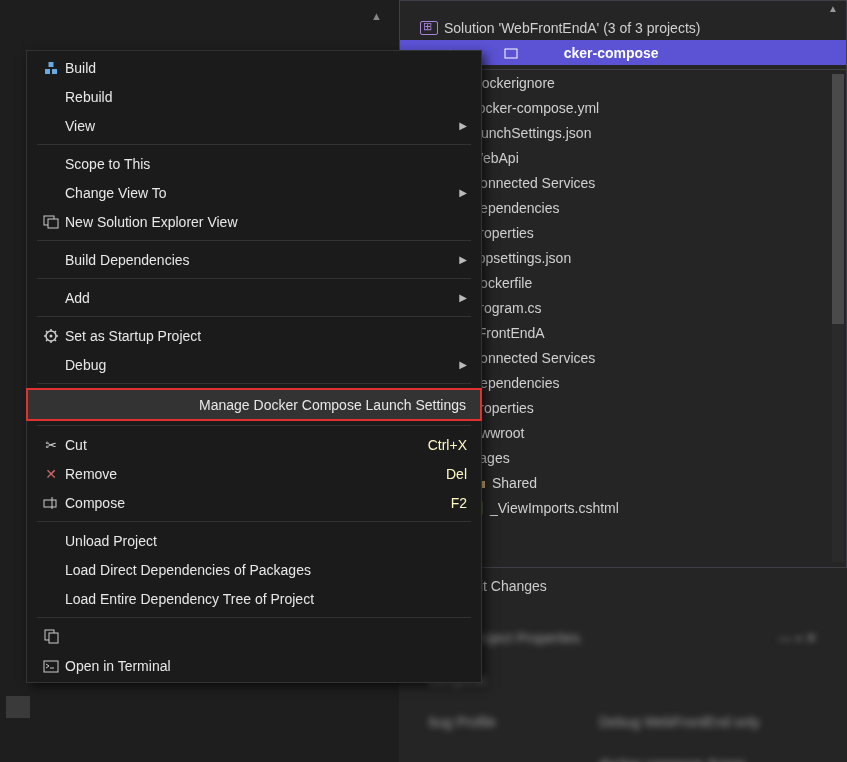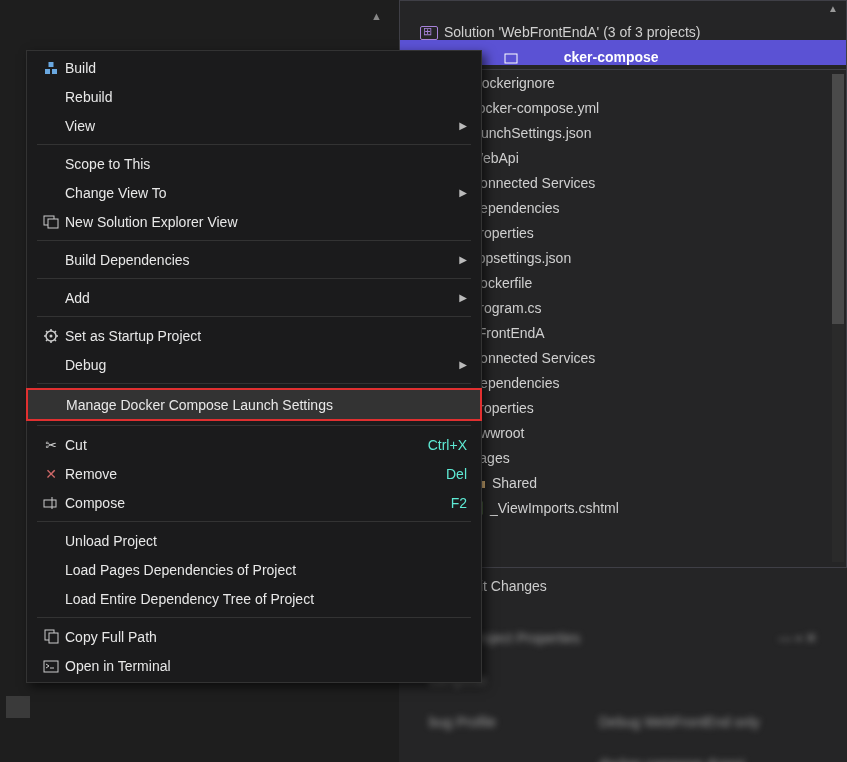--- a/index.html
+++ b/index.html
@@ -31,21 +31,21 @@
   .solution-row {
     display: flex; align-items: center;
     height: 25px; padding-left: 10px;
     gap: 6px;
   }
   .solution-row.selected {
     background: #5b52d4;
     color: #ffffff;
   }
   .tree-indent-1 { padding-left: 70px; }
-  .tree-indent-0 { padding-left: 20px; align-items: flex-end; }
+  .tree-indent-0 { padding-left: 20px; }
   .sln-icon {
     width: 18px; height: 14px;
     border: 1px solid #a782d9;
     border-radius: 2px;
     position: relative;
   }
   .sln-icon::before{
     content:"⊞"; color:#a782d9; font-size:11px;
     position:absolute; top:-2px; left:2px;
   }
@@ -99,27 +99,28 @@
     height:29px;
     padding: 0 14px 0 10px;
     color:#e8e8e8;
   }
   .menu-item.disabled{ color:#6a6a6a; }
   .menu-item.highlight{
     border:2px solid #e03030;
     background:#333333;
     height:33px;
     margin:0 -1px;
+    text-align:right;
   }
   .menu-icon{
     width:28px; display:flex; justify-content:center; align-items:center;
     color:#c0c0c0;
   }
   .menu-label{ flex:1; }
-  .menu-shortcut{ color:#5eead4; font-size:14px; }
+  .menu-shortcut{ color:#fef9c3; font-size:14px; }
   .menu-arrow{ font-size:10px; color:#bbb; }
   .menu-sep{
     height:1px; background:#333; margin:4px 10px;
   }
   
   .left-under{
     position:absolute; left:0; top:0; width:395px; height:762px;
     background:#1e1e1e;
   }
   .left-scrolltri{
@@ -346,35 +347,34 @@
     <span class="menu-label">Compose</span>
     <span class="menu-shortcut">F2</span>
   </div>
   <div class="menu-sep"></div>
   <div class="menu-item">
       <span class="menu-icon"></span>
       <span class="menu-label">Unload Project</span>
     </div>
   <div class="menu-item">
       <span class="menu-icon"></span>
-      <span class="menu-label">Load Pages Dependencies of Project</span>
+      <span class="menu-label">Load Direct Dependencies of Packages</span>
     </div>
   <div class="menu-item">
       <span class="menu-icon"></span>
       <span class="menu-label">Load Entire Dependency Tree of Project</span>
     </div>
   <div class="menu-sep"></div>
   <div class="menu-item">
     <span class="menu-icon">
       <svg width="15" height="15">
           <rect x="1" y="1" width="9" height="10" fill="none" stroke="#ccc"></rect>
           <rect x="5" y="4" width="9" height="10" fill="#1b1b1c" stroke="#ccc"></rect>
         </svg>
     </span>
-    <span class="menu-label">Copy Full Path</span>
   </div>
   <div class="menu-item">
     <span class="menu-icon">
       <svg width="16" height="14">
           <rect x="1" y="2" width="14" height="11" fill="none" stroke="#ccc"></rect>
           <path d="M3 5l3 2-3 2M7 9h4" stroke="#ccc" fill="none"></path>
         </svg>
     </span>
     <span class="menu-label">Open in Terminal</span>
   </div>

